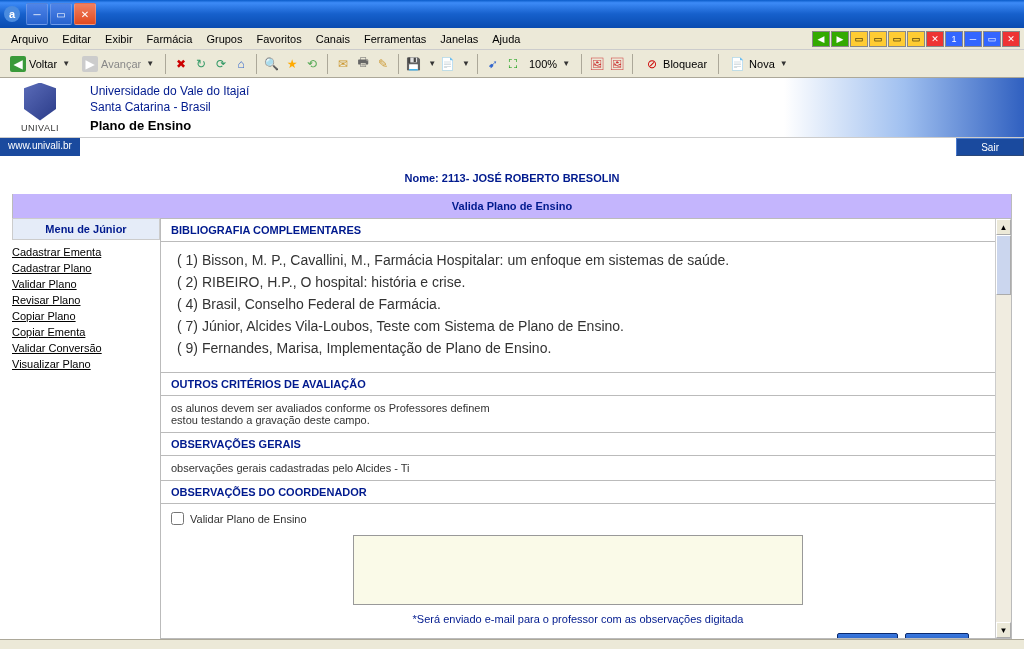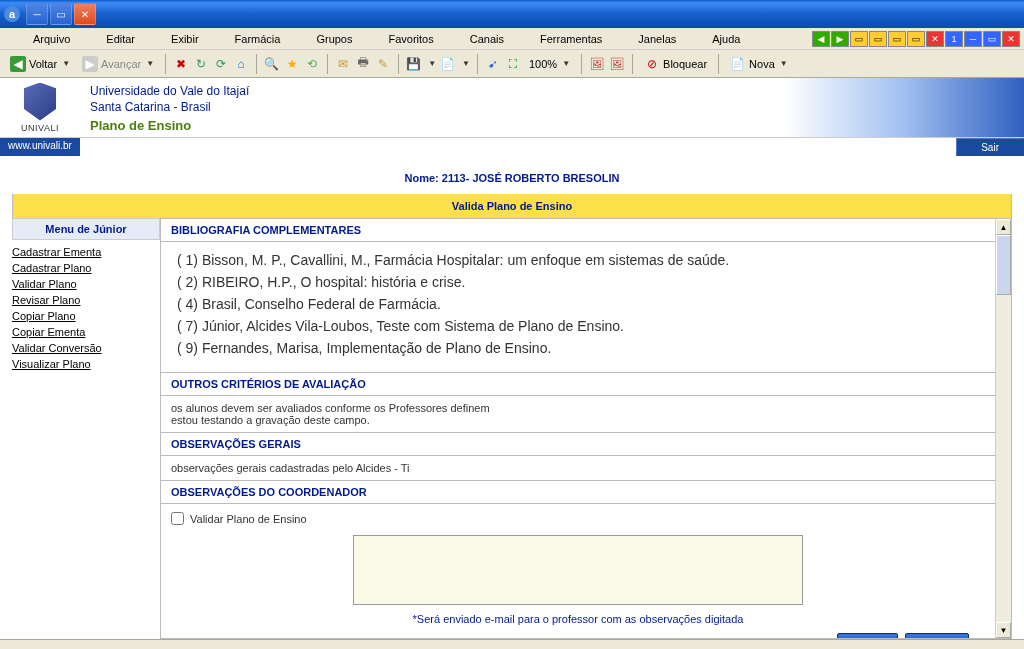--- a/index.html
+++ b/index.html
@@ -10,51 +10,51 @@
     .titlebar-icon { width: 16px; height: 16px; background: #4a8bdf; border-radius: 50%; margin-right: 6px; display: flex; align-items: center; justify-content: center; color: white; font-weight: bold; font-size: 11px; }
     .titlebar-text { flex: 1; font-weight: bold; font-size: 12px; }
     .win-controls { display: flex; gap: 2px; }
     .win-btn { width: 22px; height: 22px; border-radius: 2px; display: flex; align-items: center; justify-content: center; font-family: Arial; font-size: 10px; cursor: default; }
     .win-min { background: linear-gradient(#4e84e8,#2863cf); color: white; border: 1px solid #fff3; }
     .win-max { background: linear-gradient(#4e84e8,#2863cf); color: white; border: 1px solid #fff3; }
     .win-close { background: linear-gradient(#f08060,#e14a20); color: white; border: 1px solid #fff3; }
     
     
     .menubar { background: #ece9d8; height: 22px; display: flex; align-items: center; padding: 0 4px; border-bottom: 1px solid #ccc; }
-    .menubar .menu-item { padding: 2px 7px; cursor: default; margin-left: 22px; }
+    .menubar .menu-item { padding: 2px 7px; cursor: default; }
     .menubar-right { margin-left: auto; display: flex; gap: 1px; }
     .tab-btn { width: 18px; height: 16px; display: flex; align-items: center; justify-content: center; font-size: 9px; border: 1px solid #888; cursor: default; }
     
     
     .toolbar { background: #ece9d8; height: 28px; display: flex; align-items: center; padding: 0 6px; gap: 4px; border-bottom: 1px solid #aca899; }
     .tb-btn { display: flex; align-items: center; gap: 3px; padding: 2px 4px; cursor: default; font-size: 11px; }
     .tb-icon { width: 16px; height: 16px; display: inline-flex; align-items: center; justify-content: center; font-size: 12px; }
     .tb-sep { width: 1px; height: 20px; background: #aca899; margin: 0 3px; }
     .dd-arrow { font-size: 8px; color: #333; margin-left: 2px; }
     
     
     .header-banner { display: flex; height: 60px; border-bottom: 1px solid #ccc; }
     .logo-area { width: 80px; display: flex; flex-direction: column; align-items: center; justify-content: center; }
     .logo-shield { width: 32px; height: 38px; background: linear-gradient(135deg, #5a6bb8, #2a3b88); clip-path: polygon(50% 0%, 100% 15%, 100% 70%, 50% 100%, 0% 70%, 0% 15%); }
     .logo-text { font-size: 9px; color: #333; margin-top: 2px; letter-spacing: 0.5px; }
     .header-text { padding: 6px 10px; flex: 1; }
     .header-text .line1 { color: #001a8e; font-size: 12px; }
     .header-text .line2 { color: #001a8e; font-size: 12px; margin-top: 2px; }
-    .header-text .line3 { color: #4d7c0f; font-weight: bold; font-size: 13px; margin-top: 4px; }
+    .header-text .line3 { color: #000000; font-weight: bold; font-size: 13px; margin-top: 4px; }
     .header-img { width: 240px; background: linear-gradient(90deg, #fff, #a0c0f0, #3060c0); }
     
     
     .url-row { height: 18px; display: flex; align-items: stretch; background: #fff; }
     .url-box { background: #1a4a9e; color: white; padding: 2px 8px; font-size: 10px; }
     .sair-btn { margin-left: auto; background: #1a4a9e; color: white; padding: 2px 24px; font-size: 10px; display:flex; align-items:center; border: 1px outset #4a7ace; cursor: default; }
     
     
     .content-area { height: calc(649px - 28px - 22px - 28px - 60px - 18px - 10px); display: flex; flex-direction: column; }
     .nome-row { text-align: center; padding: 16px 0 10px; color: #001a8e; font-weight: bold; font-size: 11px; }
-    .valida-row { background: #fde047; text-align: center; padding: 6px; color: #001a8e; font-weight: bold; font-size: 11px; margin: 0 12px; border-left: 1px solid #bbb; border-right: 1px solid #bbb; }
+    .valida-row { background: #c4b5fd; text-align: center; padding: 6px; color: #001a8e; font-weight: bold; font-size: 11px; margin: 0 12px; border-left: 1px solid #bbb; border-right: 1px solid #bbb; }
     
     .body-row { display: flex; margin: 0 12px; flex: 1; min-height: 0; }
     .sidebar { width: 148px; }
     .sidebar-header { background: #e5ecf8; color: #001a8e; font-weight: bold; font-size: 11px; text-align: center; padding: 4px; border: 1px solid #ccc; }
     .sidebar-links { padding: 4px 0; }
     .sidebar-links a { display: block; color: #000; font-size: 11px; padding: 2px 0; text-decoration: underline; cursor: default; }
     
     .main-panel { flex: 1; border: 1px solid #bbb; display: flex; min-height: 0; }
     .main-scroll { flex: 1; overflow: hidden; }
     

